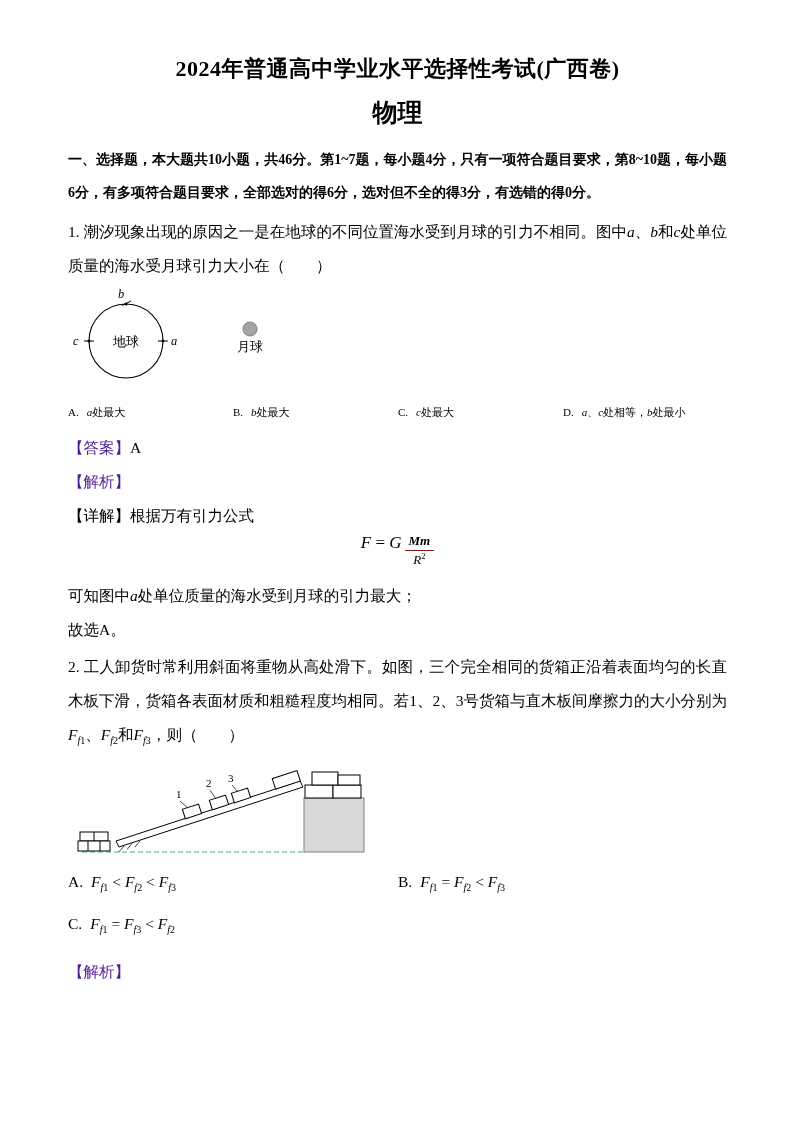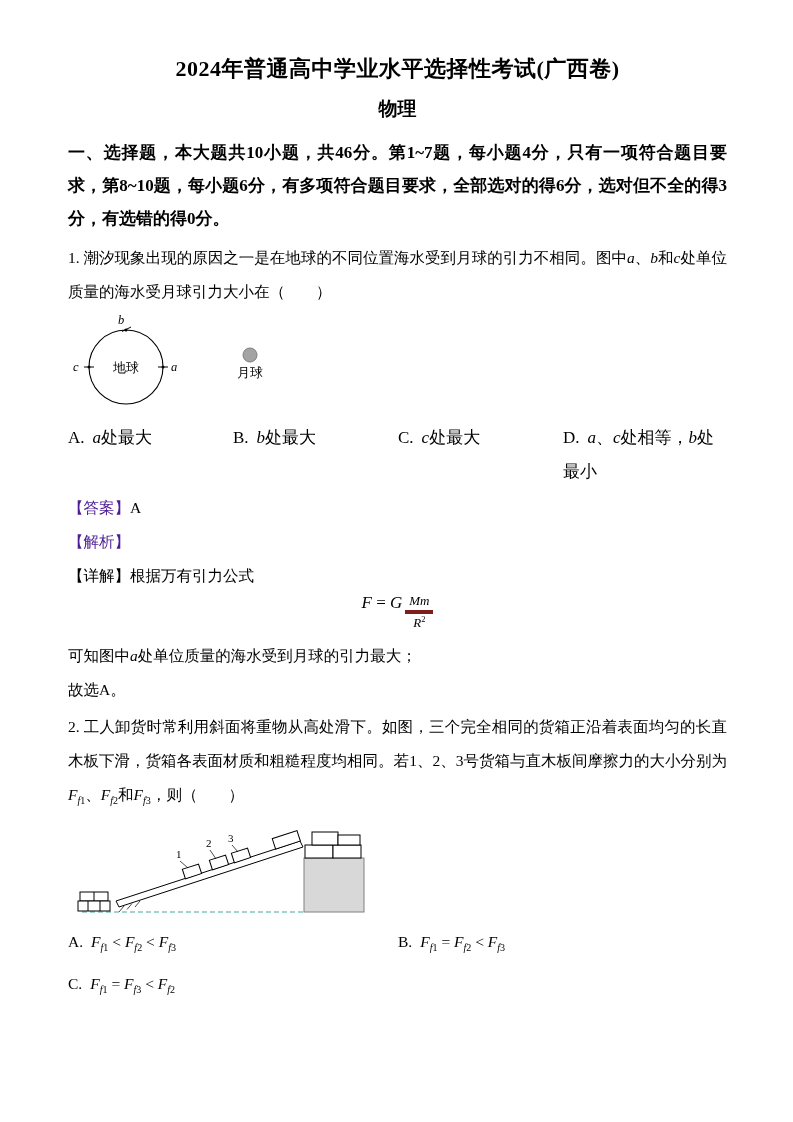--- a/index.html
+++ b/index.html
@@ -3,33 +3,33 @@
 <meta charset="utf-8">
 <style>
   *{box-sizing:border-box;}
   html,body{margin:0;padding:0;background:#ffffff;}
   .page{
     width:793px;height:1006px;background:#fff;color:#000;
     padding:54px 66px 11px 68px;overflow:hidden;position:relative;
     font-family:"Liberation Serif","DejaVu Serif",serif;
   }
   .title{margin:0 0 12px;text-align:center;font-size:22px;font-weight:700;letter-spacing:.5px;}
-  .subject{margin:0 0 14px;text-align:center;font-size:19px;font-weight:700;}
-  .intro{margin:13px 0 6px;font-size:17px;font-weight:700;line-height:33px;text-align:justify;}
+  .subject{margin:0 0 14px;text-align:center;font-size:25px;font-weight:700;}
+  .intro{margin:13px 0 6px;font-size:14px;font-weight:700;line-height:33px;text-align:justify;}
   .para{margin:0;font-size:15.5px;line-height:34px;text-align:justify;}
   sub,sup{font-size:.65em;line-height:0;}
   i{font-family:"Liberation Serif","DejaVu Serif",serif;}
   .olabel{margin-right:8px;}
-  .optrow{display:flex;font-size:17px;line-height:34px;margin:2px 0;}
+  .optrow{display:flex;font-size:11px;line-height:34px;margin:2px 0;}
   .optrow .ow{width:165px;flex:0 0 165px;}
   .optgrid{display:grid;grid-template-columns:330px 1fr;row-gap:8px;font-size:15.5px;line-height:34px;margin:3px 0 14px;}
   .tag{color:#4c1d95;}
   .formula-line{display:flex;align-items:flex-start;justify-content:center;font-size:17px;height:46px;}
   .frac{display:inline-flex;flex-direction:column;align-items:center;font-size:13px;line-height:1.25;margin-left:3px;}
-  .fnum{border-bottom:4px solid #7f1d1d;padding:0 4px 1px;}
+  .fnum{border-bottom:1px solid #7f1d1d;padding:0 4px 1px;font-weight:bold;}
   .fden{padding-top:1px;}
   .fig1{margin:6px 0 2px 4px;}
   .fig2{margin:4px 0 2px 8px;}
   svg text{font-family:"Liberation Serif","DejaVu Serif",serif;fill:#000;}
   .svgcn{font-size:13px;}
   .svgit{font-style:italic;font-size:12.5px;}
   .svgnum{font-size:11px;}
   .q2top{margin-top:3px;}
 </style>
 </head>

